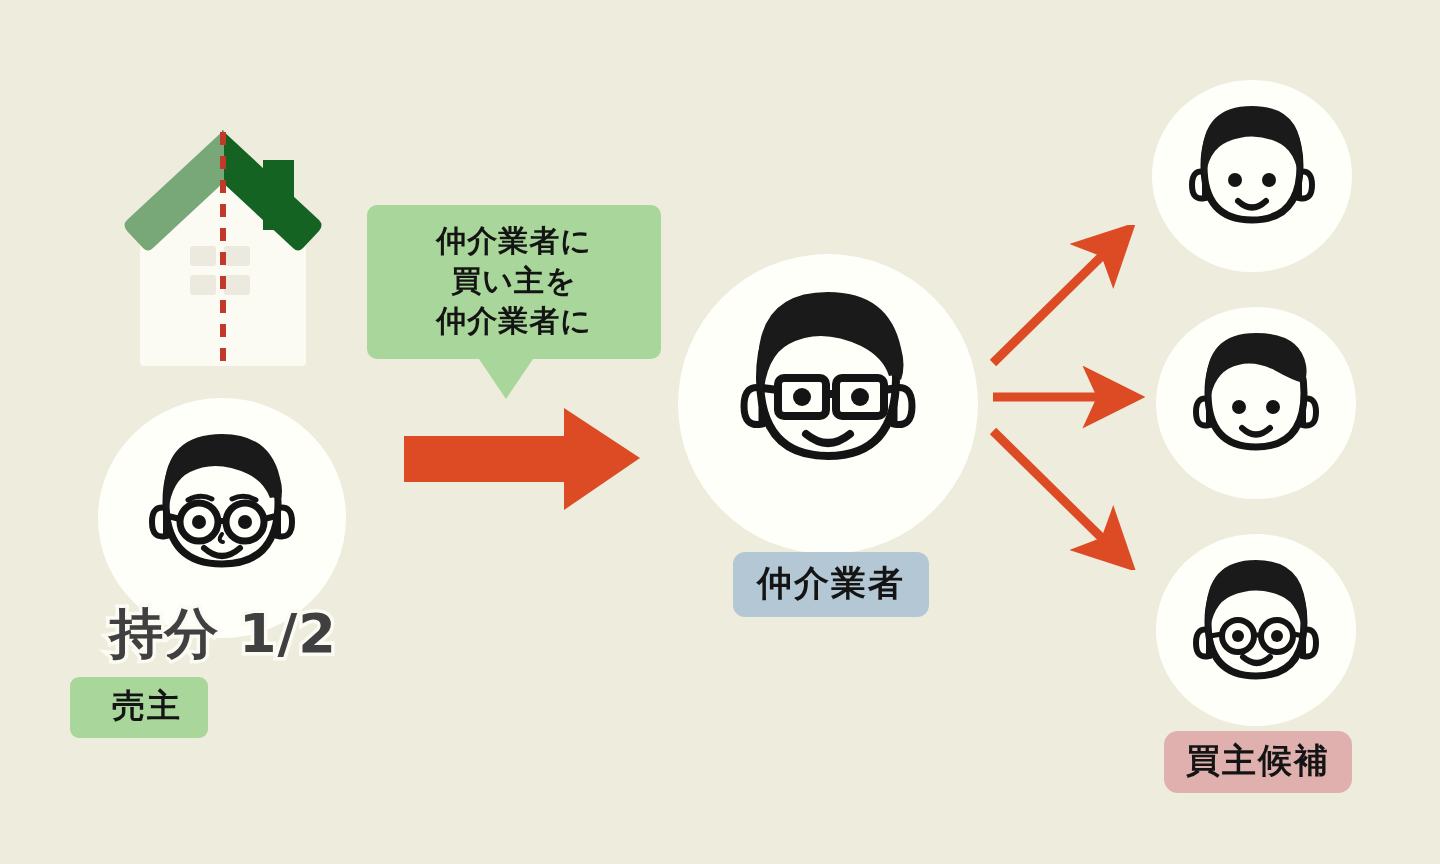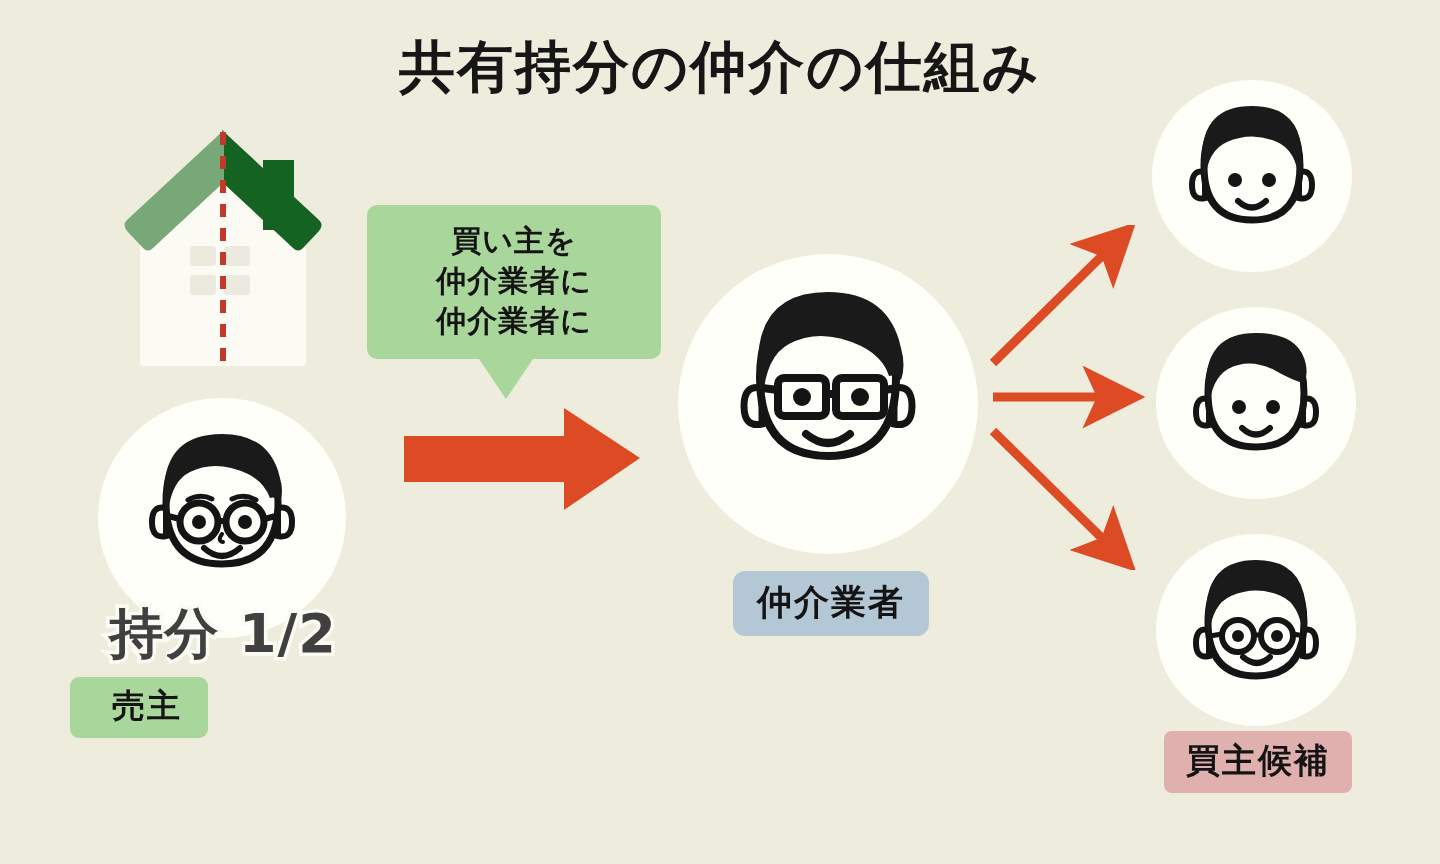--- a/index.html
+++ b/index.html
@@ -133,21 +133,21 @@
     white-space: nowrap;
   }
 
   
   #agent-group { left: 678px; top: 254px; width: 300px; height: 302px; }
   #agent-group .avatar-disc { width: 300px; height: 300px; }
   #agent-group svg.face { left: 54px; top: 30px; width: 192px; height: 224px; }
   #agent-badge {
     position: absolute;
     left: 733px;
-    top: 571px;
+    top: 552px;
     background: #b4c7d5;
     border-radius: 12px;
     padding: 8px 24px 10px 24px;
     font-size: 35px;
     font-weight: 700;
     color: #141414;
     letter-spacing: 2px;
     white-space: nowrap;
   }
 
@@ -156,21 +156,21 @@
   .buyer-group .avatar-disc { width: 200px; height: 192px; }
   .buyer-group svg.face { left: 33px; top: 20px; width: 134px; height: 154px; }
   #buyer-1 { left: 1152px; top: 80px; }
   #buyer-2 { left: 1156px; top: 307px; }
   #buyer-3 { left: 1156px; top: 534px; }
   #buyers-badge {
     position: absolute;
     left: 1164px;
     top: 731px;
     background: #dfb0ad;
-    border-radius: 8px;
+    border-radius: 14px;
     padding: 7px 22px 9px 22px;
     font-size: 34px;
     font-weight: 700;
     color: #141414;
     letter-spacing: 2px;
     white-space: nowrap;
   }
 
   
   #fanout-arrows {
@@ -179,21 +179,20 @@
     top: 225px;
     width: 175px;
     height: 345px;
   }
 </style>
 </head>
 <body>
 
 <div id="stage">
 
-  <div id="page-title">共有持分の仲介の仕組み</div>
 
   <div id="house-illustration">
     <svg viewBox="0 0 250 248" width="250" height="248">
 
       <path d="M42 118 L125 47 L208 118 L208 244 Q208 248 204 248 L46 248 Q42 248 42 244 Z" fill="#fbfbf3"></path>
 
       <rect x="92" y="128" width="26" height="20" rx="3" fill="#eceade"></rect>
       <rect x="126" y="128" width="26" height="20" rx="3" fill="#eceade"></rect>
       <rect x="92" y="157" width="26" height="20" rx="3" fill="#eceade"></rect>
       <rect x="126" y="157" width="26" height="20" rx="3" fill="#eceade"></rect>
@@ -202,22 +201,22 @@
 
       <path d="M124 12 L221 102 Q226 107 221 113 L205 130 Q200 135 195 130 L124 64 Z" fill="#156322"></path>
 
       <path d="M126 12 L29 102 Q24 107 29 113 L45 130 Q50 135 55 130 L126 64 Z" fill="#78a877"></path>
 
       <line x1="125" y1="14" x2="125" y2="246" stroke="#c0392b" stroke-width="6" stroke-dasharray="13 11" stroke-linecap="butt"></line>
     </svg>
   </div>
 
   <div id="speech-bubble">
+    <div class="bubble-line">仲介業者に</div>
     <div class="bubble-line">買い主を</div>
-    <div class="bubble-line">仲介業者に</div>
     <div class="bubble-line">仲介業者に</div>
     <div id="speech-bubble-tail"></div>
   </div>
 
   <div id="main-arrow">
     <svg viewBox="0 0 240 106" width="240" height="106">
       <path d="M2 30 L162 30 L162 2 L238 52 L162 104 L162 76 L2 76 Z" fill="#dd4b25"></path>
     </svg>
   </div>
 

